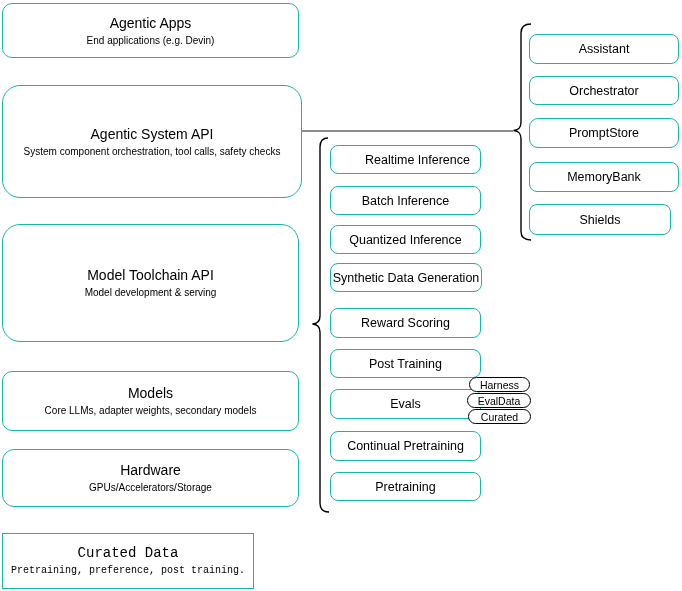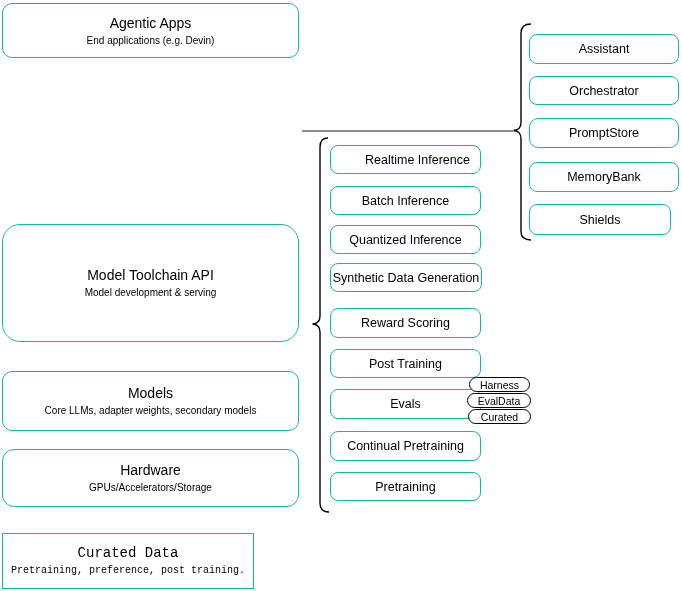--- a/index.html
+++ b/index.html
@@ -101,20 +101,24 @@
   <svg class="overlay" viewBox="0 0 682 591" xmlns="http://www.w3.org/2000/svg">
     <line x1="302" y1="131" x2="513" y2="131" stroke="#666666" stroke-width="1.6"></line>
     <path d="M 328 138 C 323 138 320 140.5 320 147 L 320 316 C 320 320.5 318.5 323.5 312.5 324 C 318.5 324.5 320 327.5 320 332 L 320 503 C 320 509.5 323.5 512 329 512" fill="none" stroke="#000000" stroke-width="1.4"></path>
     <path d="M 531 24 C 525 24 521 26.5 521 33 L 521 122 C 521 127 519.5 130 513.5 130.5 C 519.5 131 521 134 521 139 L 521 231.5 C 521 238 525 240 531 240" fill="none" stroke="#000000" stroke-width="1.4"></path>
   </svg>
 
   <div class="node lbox lbox1">
     <span class="title">Agentic Apps</span>
     <span class="sub">End applications (e.g. Devin)</span>
   </div>
+  <div class="node lbox lbox2">
+    <span class="title">Agentic System API</span>
+    <span class="sub">System component orchestration, tool calls, safety checks</span>
+  </div>
   <div class="node lbox lbox3">
     <span class="title">Model Toolchain API</span>
     <span class="sub">Model development &amp; serving</span>
   </div>
   <div class="node lbox lbox4">
     <span class="title">Models</span>
     <span class="sub">Core LLMs, adapter weights, secondary models</span>
   </div>
   <div class="node lbox lbox5">
     <span class="title">Hardware</span>

